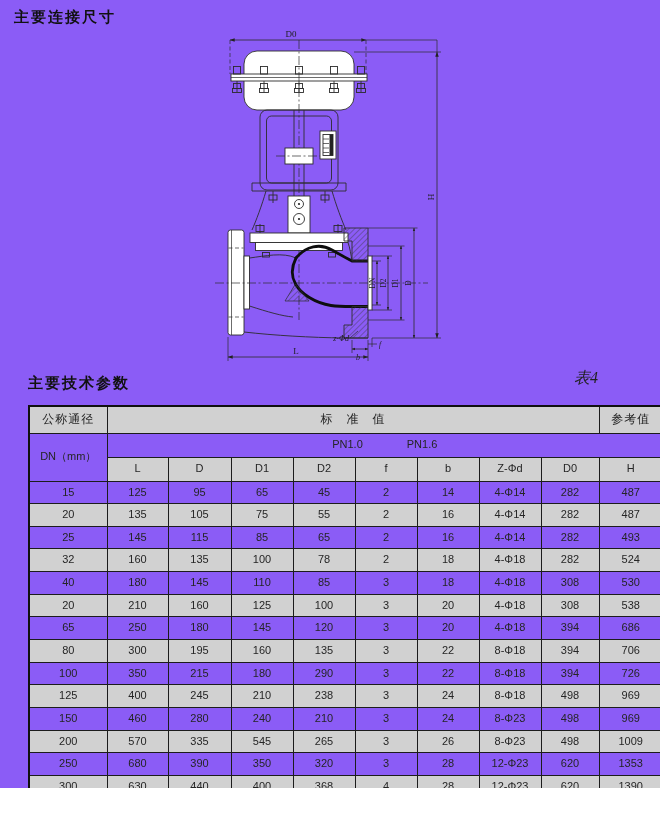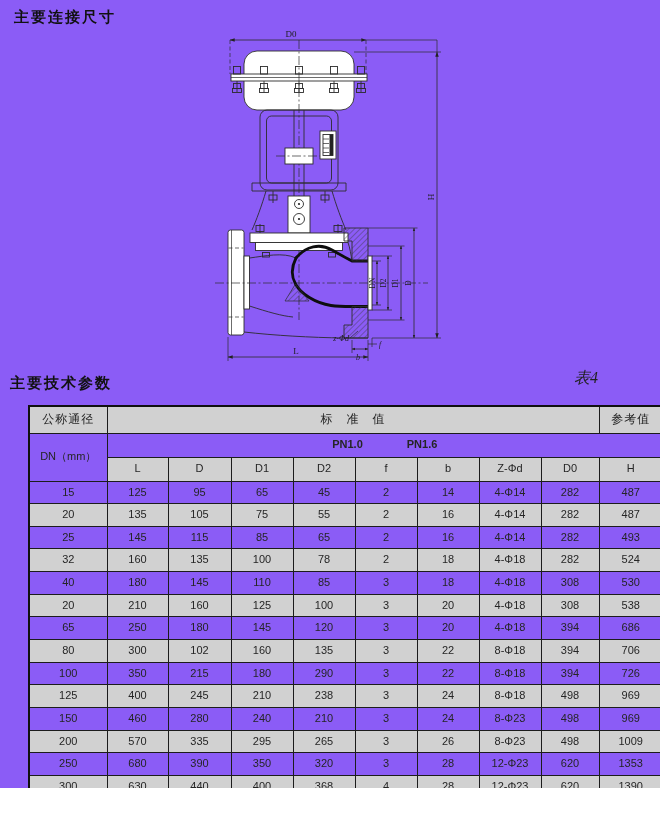--- a/index.html
+++ b/index.html
@@ -2,21 +2,21 @@
 <html><head>
 <meta charset="utf-8">
 <style>
   html,body{margin:0;padding:0;background:#ffffff;}
   .page{
     position:relative;width:660px;height:788px;background:#8b5cf6;
     font-family:"Liberation Sans","DejaVu Sans",sans-serif;color:#1f1f1f;overflow:hidden;
   }
   .sec-title{position:absolute;margin:0;font-size:15px;font-weight:bold;letter-spacing:2px;color:#111;}
   #title-connection{left:14px;top:8px;}
-  #title-parameters{left:10px;top:374px;font-family:Liberation Mono, monospace;}
+  #title-parameters{left:28px;top:374px;font-family:Liberation Mono, monospace;}
   .table-tag{
     position:absolute;left:574px;top:368px;font-family:"Liberation Serif","DejaVu Serif",serif;
     font-style:italic;font-size:16px;color:#222;
   }
   svg.drawing{position:absolute;left:193px;top:28px;}
   .ln{stroke:#2c2c2c;stroke-width:0.9;fill:none;}
   .thin{stroke:#2c2c2c;stroke-width:0.7;fill:none;}
   .thick{stroke:#0e0e0e;stroke-width:2.8;fill:none;stroke-linecap:round;}
   .dash{stroke-dasharray:4 2.5;}
   .cline{stroke-dasharray:9 2.5 2 2.5;stroke-width:0.7;}
@@ -34,21 +34,21 @@
   }
   table.params th,table.params td{
     border:1.5px solid #1c1c1c;text-align:center;vertical-align:middle;
     padding:0;font-weight:normal;line-height:1.05;
   }
   tr.shade th,tr.shade td{background:#d1d1d1;}
   thead .zh{font-size:12px;letter-spacing:1px;}
   thead tr.h1{height:27px;}
   thead tr.h2{height:24px;}
   thead tr.h3{height:24px;}
-  .pn-cell span{display:inline-block;font-weight:bold;}
+  .pn-cell span{display:inline-block;}
   .pn-gap{width:44px;}
 </style>
 </head>
 <body>
 
 <div class="page">
 
   <h1 class="sec-title" id="title-connection">主要连接尺寸</h1>
 
   <svg class="drawing" width="272" height="340" viewBox="193 28 272 340">
@@ -365,21 +365,21 @@
           <td>120</td>
           <td>3</td>
           <td>20</td>
           <td>4-Φ18</td>
           <td>394</td>
           <td>686</td>
         </tr>
         <tr class="shade">
           <td>80</td>
           <td>300</td>
-          <td>102</td>
+          <td>195</td>
           <td>160</td>
           <td>135</td>
           <td>3</td>
           <td>22</td>
           <td>8-Φ18</td>
           <td>394</td>
           <td>706</td>
         </tr>
         <tr>
           <td>100</td>
@@ -414,21 +414,21 @@
           <td>3</td>
           <td>24</td>
           <td>8-Φ23</td>
           <td>498</td>
           <td>969</td>
         </tr>
         <tr class="shade">
           <td>200</td>
           <td>570</td>
           <td>335</td>
-          <td>295</td>
+          <td>545</td>
           <td>265</td>
           <td>3</td>
           <td>26</td>
           <td>8-Φ23</td>
           <td>498</td>
           <td>1009</td>
         </tr>
         <tr>
           <td>250</td>
           <td>680</td>

